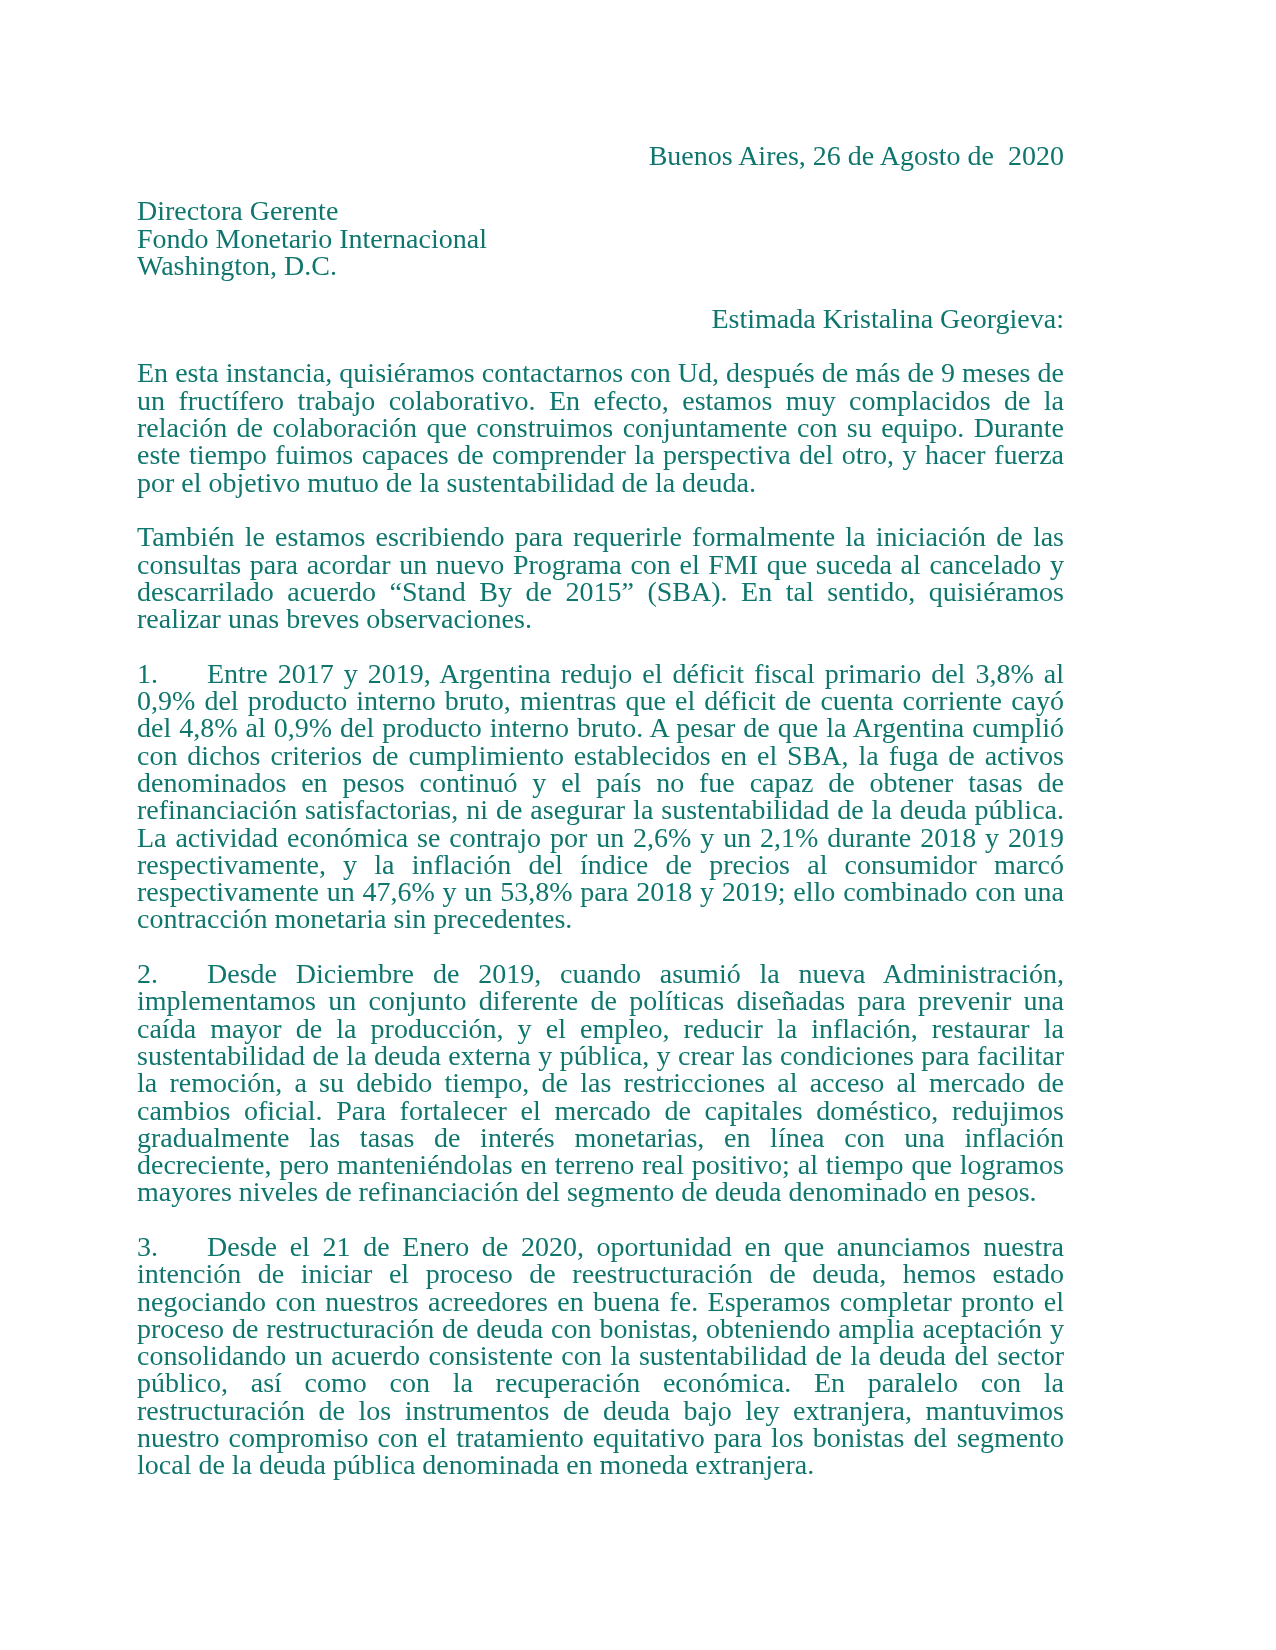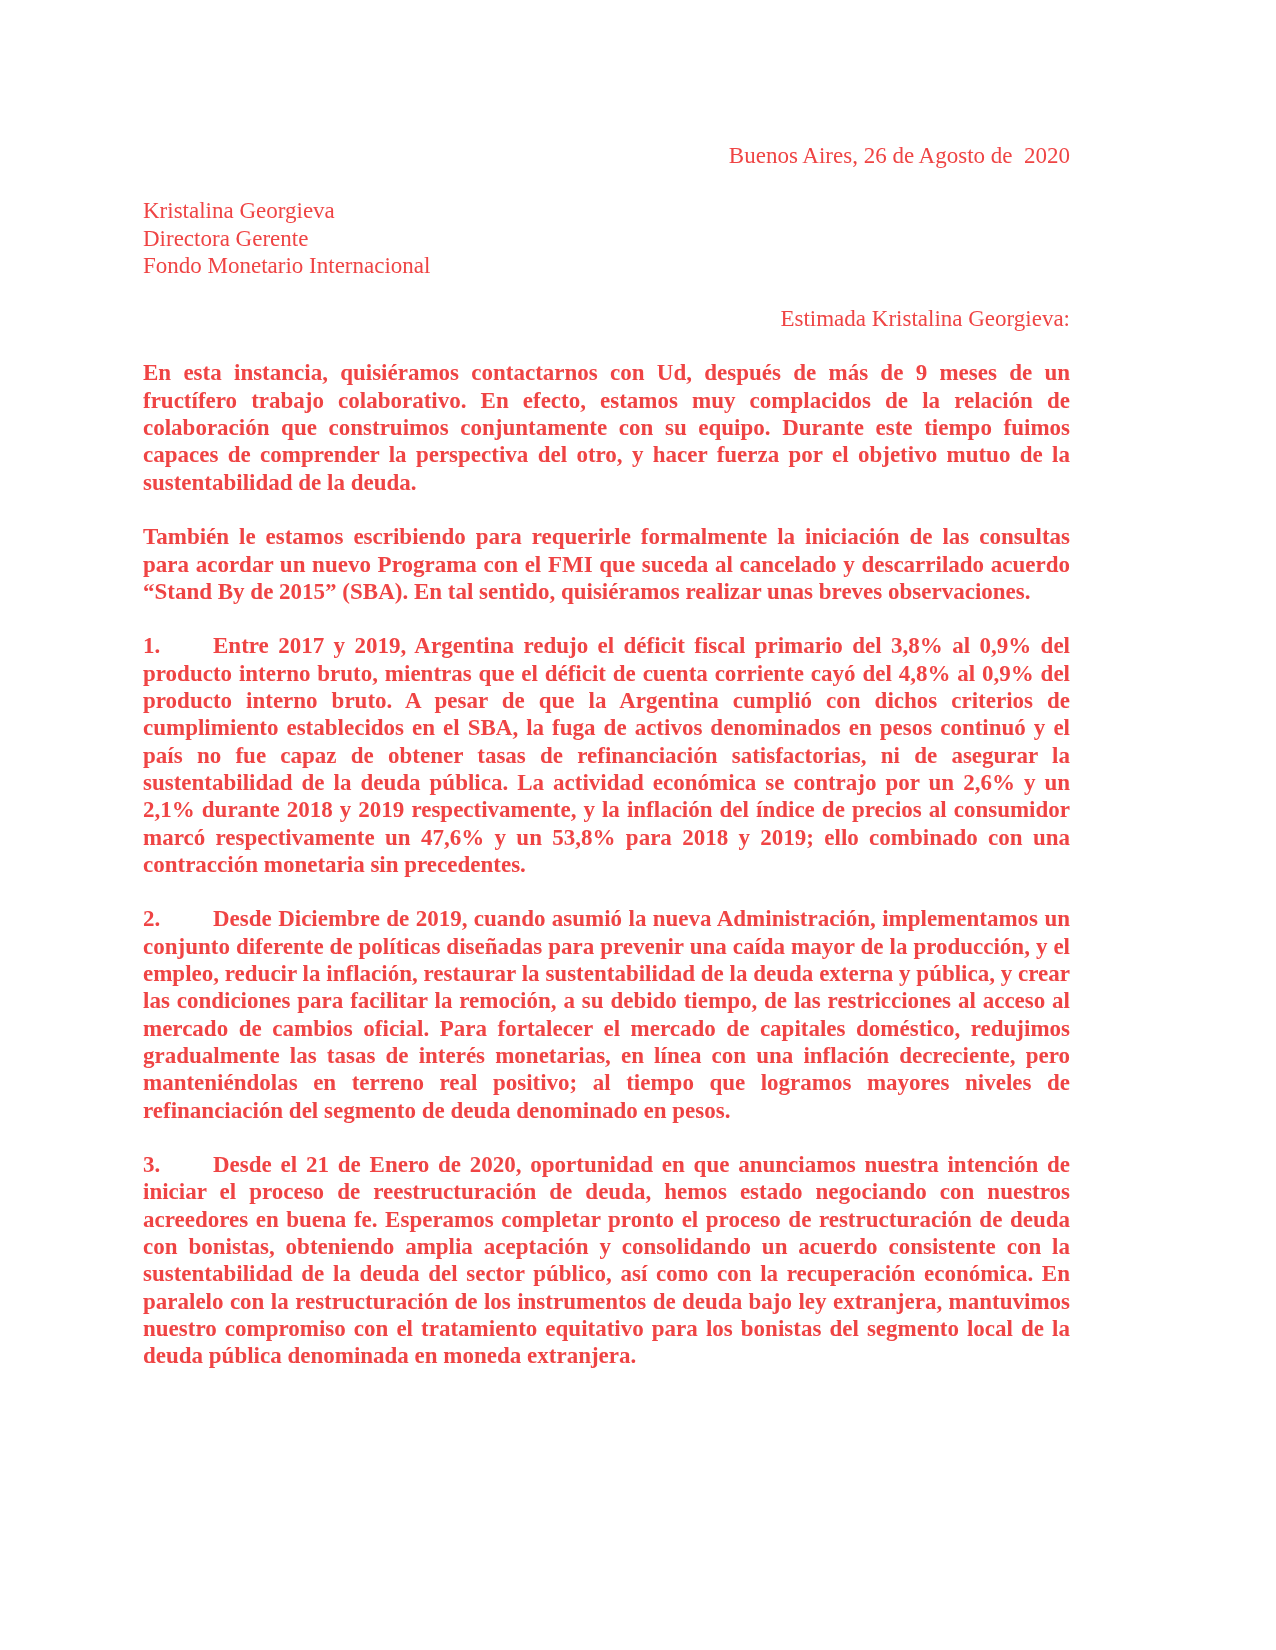--- a/index.html
+++ b/index.html
@@ -1,38 +1,38 @@
 <!DOCTYPE html>
 <html><head>
 <meta charset="utf-8">
 <style>
   html, body { margin: 0; padding: 0; background: #ffffff; }
   body { width: 1276px; height: 1650px; position: relative; overflow: hidden; }
   .page {
-    position: absolute; left: 143px; top: 142px; width: 927px;
+    position: absolute; left: 137px; top: 142px; width: 927px;
     font-family: "Liberation Serif", "DejaVu Serif", serif;
-    font-size: 23px; line-height: 27.3px; color: #ef4444;
+    font-size: 28px; line-height: 27.3px; color: #0f766e;
   }
   .date { text-align: right; margin-bottom: 28px; white-space: pre; }
   .addr div { margin: 0; }
   .greeting { margin-top: 26px; margin-bottom: 27px; text-align: right; }
   p { margin: 0 0 27.3px 0; }
-  .just { text-align: justify; font-weight: bold; }
+  .just { text-align: justify; }
   .num { display: inline-block; width: 70px; }
 </style>
 </head>
 <body>
 
 <div class="page">
   <div class="date">Buenos Aires, 26 de Agosto de  2020</div>
 
   <div class="addr">
-    <div>Kristalina Georgieva</div>
     <div>Directora Gerente</div>
     <div>Fondo Monetario Internacional</div>
+    <div>Washington, D.C.</div>
   </div>
 
   <div class="greeting">Estimada Kristalina Georgieva:</div>
 
   <p class="just">En esta instancia, quisiéramos contactarnos con Ud, después de más de 9 meses de un fructífero trabajo colaborativo. En efecto, estamos muy complacidos de la relación de colaboración que construimos conjuntamente con su equipo. Durante este tiempo fuimos capaces de comprender la perspectiva del otro, y hacer fuerza por el objetivo mutuo de  la sustentabilidad de la deuda.</p>
   <p class="just">También le estamos escribiendo para requerirle formalmente la iniciación de las consultas para acordar un nuevo Programa con el FMI que suceda al cancelado y descarrilado acuerdo “Stand By de 2015” (SBA). En tal sentido, quisiéramos realizar unas breves observaciones.</p>
 
   <p class="just"><span class="num">1.</span><span>Entre 2017 y 2019, Argentina redujo el déficit fiscal primario del 3,8% al 0,9% del producto interno bruto, mientras que el déficit de cuenta corriente cayó del 4,8% al 0,9% del producto interno bruto. A pesar de que la Argentina cumplió con dichos criterios de cumplimiento establecidos en el SBA, la fuga de activos denominados en pesos continuó y el país no fue capaz de obtener tasas de refinanciación satisfactorias, ni de asegurar la sustentabilidad de la deuda pública. La actividad económica se contrajo por un 2,6% y un 2,1% durante 2018 y 2019 respectivamente, y la inflación del índice de precios al consumidor marcó respectivamente un 47,6% y un 53,8% para 2018 y 2019; ello combinado con una contracción monetaria sin precedentes.</span></p>
 
   <p class="just"><span class="num">2.</span><span>Desde Diciembre de 2019, cuando asumió la nueva Administración, implementamos un conjunto diferente de políticas diseñadas para prevenir una caída mayor de la producción, y el empleo, reducir la inflación, restaurar la sustentabilidad de la deuda externa y pública, y crear las condiciones para facilitar la remoción, a su debido tiempo, de las restricciones al acceso al mercado de cambios oficial. Para fortalecer el mercado de capitales doméstico, redujimos gradualmente las tasas de interés monetarias, en línea con una inflación decreciente, pero manteniéndolas en terreno real positivo; al tiempo que logramos mayores niveles de refinanciación del segmento de deuda denominado en pesos.</span></p>

